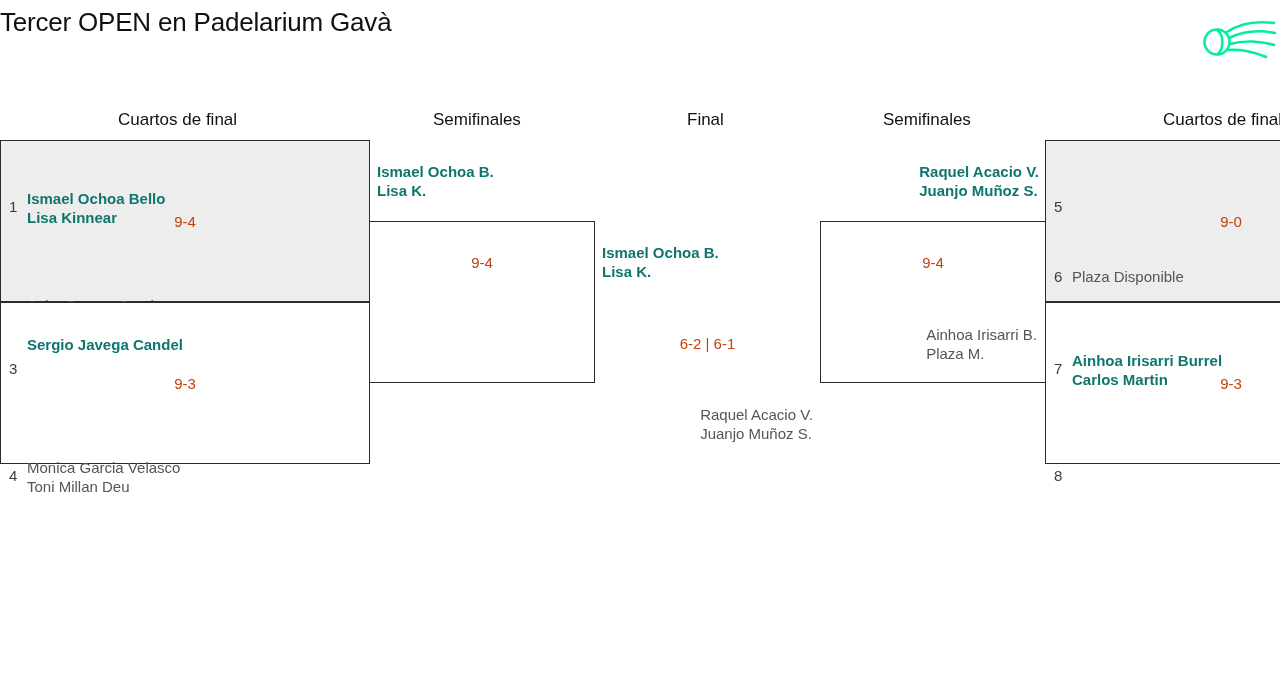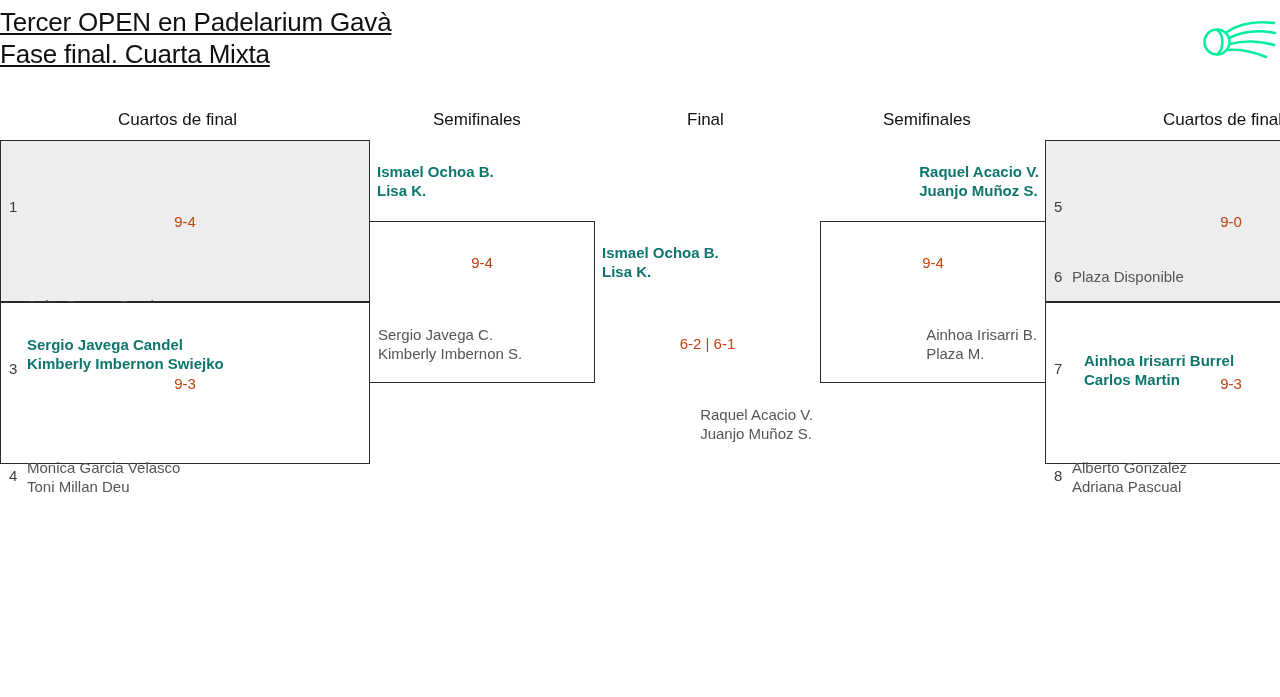--- a/index.html
+++ b/index.html
@@ -21,21 +21,20 @@
   #tournament-title {
     position: absolute;
     left: 0px;
     top: 6px;
     font-size: 26px;
     line-height: 32px;
     font-weight: 400;
     color: #101010;
     white-space: pre;
     letter-spacing: -0.2px;
-    text-decoration: underline;
   }
   #brand-logo {
     position: absolute;
     right: 2px;
     top: 12px;
     width: 78px;
     height: 52px;
   }
 
   
@@ -87,21 +86,21 @@
     font-size: 15px;
     line-height: 18px;
     color: #c2410c;
     white-space: nowrap;
     text-align: center;
   }
 </style>
 </head>
 <body>
 
-<div id="tournament-title"><span>Tercer OPEN en Padelarium Gavà</span><br><span>Fase final. Cuarta Mixta</span></div>
+<div id="tournament-title"><span>Tercer OPEN en Padelarium Gavà</span><br></div>
 
 <div id="brand-logo">
   <svg viewBox="0 0 78 52" width="78" height="52" aria-hidden="true">
     <g fill="none" stroke="#00ef9b" stroke-width="2.6" stroke-linecap="round">
       <circle cx="17" cy="30" r="12.5"></circle>
       <path d="M17.5 18.2 C 24 23, 24 37, 17.5 42.2"></path>
       <path d="M27 20 C 40 11, 58 9, 74 11"></path>
       <path d="M29 26 C 43 19, 60 18, 75 21"></path>
       <path d="M30 32 C 44 28, 61 29, 74 33"></path>
       <path d="M28.5 38 C 40 37, 55 40, 66 45"></path>
@@ -110,52 +109,51 @@
 </div>
 
 <div class="round-header" style="left:118px;">Cuartos de final</div>
 <div class="round-header" style="left:433px;">Semifinales</div>
 <div class="round-header" style="left:687px;">Final</div>
 <div class="round-header" style="left:883px;">Semifinales</div>
 <div class="round-header" style="left:1163px;">Cuartos de final</div>
 
 <div class="match-box shaded" style="left:0px; top:140px; width:370px; height:162px;">
   <div class="seed left" style="top:57px;">1</div>
+  <div class="team winner alignleft" style="left:26px; top:48px;">
+    <span class="ln">Ismael Ochoa Bello</span>
+    <span class="ln">Lisa Kinnear</span>
+  </div>
   <div class="score" style="left:0px; right:0px; top:72px;">9-4</div>
   <div class="seed left" style="top:164px;">2</div>
   <div class="team loser alignleft" style="left:26px; top:155px;">
     <span class="ln">Anita Gomez Garcia</span>
     <span class="ln">Jose Gomez</span>
   </div>
 </div>
 
 <div class="match-box" style="left:0px; top:302px; width:370px; height:162px;">
   <div class="seed left" style="top:57px;">3</div>
   <div class="team winner alignleft" style="left:26px; top:32px;">
     <span class="ln">Sergio Javega Candel</span>
-    <span class="ln">Kimberly Imbernon Swiejko</span>
   </div>
   <div class="score" style="left:0px; right:0px; top:72px;">9-3</div>
   <div class="seed left" style="top:164px;">4</div>
   <div class="team loser alignleft" style="left:26px; top:155px;">
     <span class="ln">Monica Garcia Velasco</span>
     <span class="ln">Toni Millan Deu</span>
   </div>
 </div>
 
 <div class="team winner alignleft" style="left:377px; top:162px;">
   <span class="ln">Ismael Ochoa B.</span>
   <span class="ln">Lisa K.</span>
 </div>
 <div class="match-box" style="left:369px; top:221px; width:226px; height:162px;">
   <div class="score" style="left:0px; right:0px; top:32px;">9-4</div>
-  <div class="team loser alignleft" style="left:8px; top:103px;">
-    <span class="ln">Sergio Javega C.</span>
-    <span class="ln">Kimberly Imbernon S.</span>
-  </div>
 </div>
 
 <div class="team winner alignleft" style="left:602px; top:243px;">
   <span class="ln">Ismael Ochoa B.</span>
   <span class="ln">Lisa K.</span>
 </div>
 <div class="score" style="left:595px; width:225px; top:335px;">6-2 | 6-1</div>
 <div class="team loser alignright" style="right:467px; top:405px;">
   <span class="ln">Raquel Acacio V.</span>
   <span class="ln">Juanjo Muñoz S.</span>
@@ -177,23 +175,19 @@
   <div class="seed left" style="top:57px;">5</div>
   <div class="score" style="left:0px; width:370px; top:72px;">9-0</div>
   <div class="seed left" style="top:127px;">6</div>
   <div class="team loser alignleft" style="left:26px; top:126px;">
     <span class="ln">Plaza Disponible</span>
   </div>
 </div>
 
 <div class="match-box" style="left:1045px; top:302px; width:370px; height:162px;">
   <div class="seed left" style="top:57px;">7</div>
-  <div class="team winner alignleft" style="left:26px; top:48px;margin-left:12px;">
+  <div class="team winner alignleft" style="left:26px; top:48px;">
     <span class="ln">Ainhoa Irisarri Burrel</span>
     <span class="ln">Carlos Martin</span>
   </div>
   <div class="score" style="left:0px; width:370px; top:72px;">9-3</div>
   <div class="seed left" style="top:164px;">8</div>
-  <div class="team loser alignleft" style="left:26px; top:155px;">
-    <span class="ln">Alberto Gonzalez</span>
-    <span class="ln">Adriana Pascual</span>
-  </div>
 </div>
 
 </body></html>

